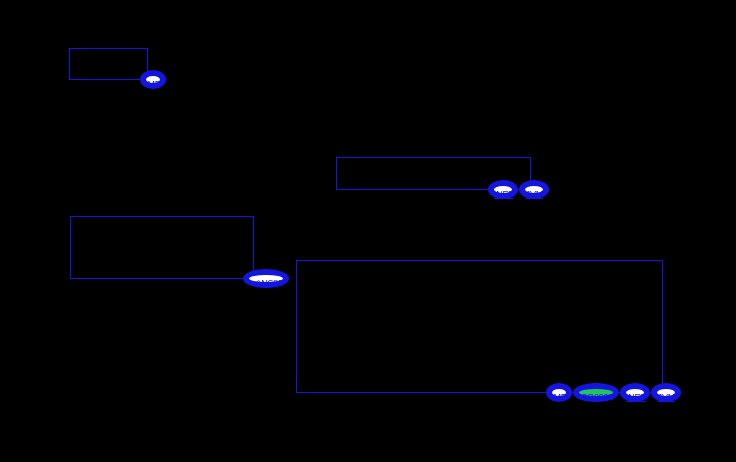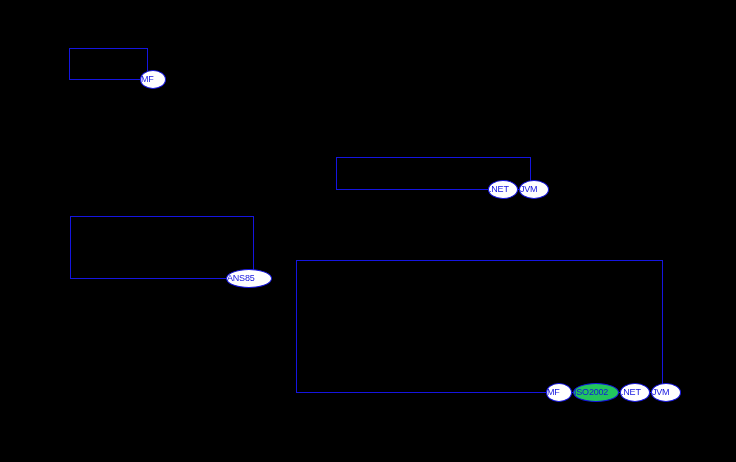--- a/index.html
+++ b/index.html
@@ -38,51 +38,51 @@
     display: flex;
     flex-direction: row;
     align-items: center;
     gap: 1px;
     white-space: nowrap;
   }
 
   .badge {
     box-sizing: border-box;
     height: 19px;
-    border: 1px solid #4d7c0f;
+    border: 6px solid #4d7c0f;
     border-radius: 50%;
     background: #ffffff;
     color: #1515e0;
     font-family: "Liberation Sans", sans-serif;
     font-size: 9px;
     line-height: 17px;
-    text-align: left;
+    text-align: right;
     letter-spacing: -0.2px;
     display: inline-block;
   }
 
   .badge.w-sm  { width: 26px; }
-  .badge.w-md  { width: 30px; }
+  .badge.w-md  { width: 30px; text-decoration: underline; }
   .badge.w-lg  { width: 46px; }
 </style>
 </head>
 <body>
 
 <div id="canvas" style="background: rgb(0, 0, 0);">
     <div class="uml-box" style="left: 69px; top: 48px; width: 79px; height: 32px; border-color: rgb(21, 21, 224);"></div>
     <div class="badge-row" style="left: 140px; top: 70px;">
       <div class="badge w-sm" style="border-color: rgb(21, 21, 224); background: rgb(255, 255, 255); color: rgb(21, 21, 224);">MF</div>
     </div>
     <div class="uml-box" style="left: 336px; top: 157px; width: 195px; height: 33px; border-color: rgb(21, 21, 224);"></div>
     <div class="badge-row" style="left: 488px; top: 180px;">
       <div class="badge w-md" style="border-color: rgb(21, 21, 224); background: rgb(255, 255, 255); color: rgb(21, 21, 224);">.NET</div>
       <div class="badge w-md" style="border-color: rgb(21, 21, 224); background: rgb(255, 255, 255); color: rgb(21, 21, 224);">JVM</div>
     </div>
     <div class="uml-box" style="left: 70px; top: 216px; width: 184px; height: 63px; border-color: rgb(21, 21, 224);"></div>
-    <div class="badge-row" style="left: 226px; top: 269px;">
+    <div class="badge-row" style="left: 243px; top: 269px;">
       <div class="badge w-lg" style="border-color: rgb(21, 21, 224); background: rgb(255, 255, 255); color: rgb(21, 21, 224);">ANS85</div>
     </div>
     <div class="uml-box" style="left: 296px; top: 260px; width: 367px; height: 133px; border-color: rgb(21, 21, 224);"></div>
     <div class="badge-row" style="left: 546px; top: 383px;">
       <div class="badge w-sm" style="border-color: rgb(21, 21, 224); background: rgb(255, 255, 255); color: rgb(21, 21, 224);">MF</div>
       <div class="badge w-lg" style="border-color: rgb(21, 21, 224); background: #22c55e; color: rgb(21, 21, 224);">ISO2002</div>
       <div class="badge w-md" style="border-color: rgb(21, 21, 224); background: rgb(255, 255, 255); color: rgb(21, 21, 224);">.NET</div>
       <div class="badge w-md" style="border-color: rgb(21, 21, 224); background: rgb(255, 255, 255); color: rgb(21, 21, 224);">JVM</div>
     </div>
   </div>

